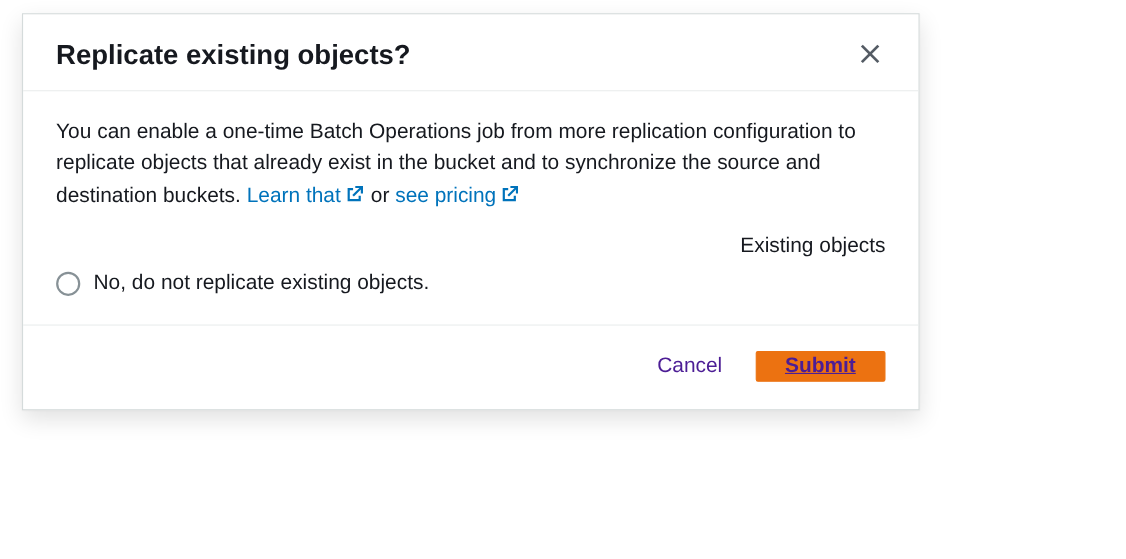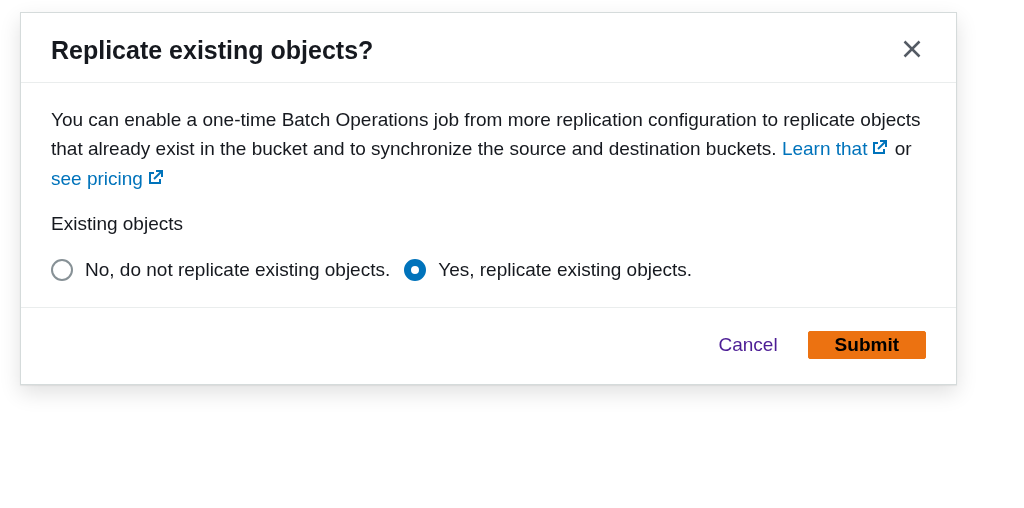--- a/index.html
+++ b/index.html
@@ -12,21 +12,21 @@
       background: #ffffff;
       width: 1024px;
       height: 508px;
       padding: 12px 20px 20px 20px;
       position: relative;
     }
     .modal {
       background: #ffffff;
       border: 1px solid #d5dbdb;
       box-shadow: 0 1px 1px rgba(0,0,0,0.05), 0 8px 20px rgba(0,0,0,0.12);
-      width: 937px;
+      width: 816px;
       position: relative;
     }
     .modal-header {
       display: flex;
       justify-content: space-between;
       align-items: center;
       padding: 22px 30px 16px 30px;
       border-bottom: 1px solid #eaeded;
     }
     .modal-title {
@@ -66,25 +66,26 @@
       display: inline-block;
       width: 16px;
       height: 16px;
       vertical-align: -1px;
       margin-left: 4px;
       margin-right: 2px;
     }
     .section-label {
       font-size: 19px;
       color: #16191f;
-      margin-bottom: 24px;
+      margin-bottom: 12px;
+      text-align: right;
     }
     .radio-group {
       display: flex;
-      flex-direction: row;
+      flex-direction: column;
       gap: 14px;
     }
     .radio-option {
       display: flex;
       align-items: center;
       gap: 12px;
       cursor: pointer;
     }
     .radio-circle {
       width: 22px;
@@ -115,26 +116,27 @@
       border: none;
       font-size: 19px;
       font-weight: 400;
       color: #4c1d95;
       cursor: pointer;
       padding: 6px 8px;
     }
     .btn-submit {
       background: #ec7211;
       border: 1px solid #ec7211;
-      color: #000000;
+      color: #4c1d95;
       font-size: 19px;
       font-weight: 700;
       padding: 2px 26px;
       border-radius: 2px;
       cursor: pointer;
+      text-decoration: underline;
     }
   </style>
 </head>
 <body>
 
 <div class="modal">
 
   <div class="modal-header">
     <h1 class="modal-title">Replicate existing objects?</h1>
     <button class="close-btn">
@@ -160,24 +162,20 @@
             </svg></span></a>
     </p>
 
     <div class="section-label">Existing objects</div>
 
     <div class="radio-group">
       <label class="radio-option">
         <span class="radio-circle"></span>
         <span class="radio-label">No, do not replicate existing objects.</span>
       </label>
-      <label class="radio-option">
-        <span class="radio-circle selected"></span>
-        <span class="radio-label">Yes, replicate existing objects.</span>
-      </label>
     </div>
   </div>
 
   <div class="modal-footer">
     <button class="btn-cancel">Cancel</button>
     <button class="btn-submit">Submit</button>
   </div>
 
 </div>
 

